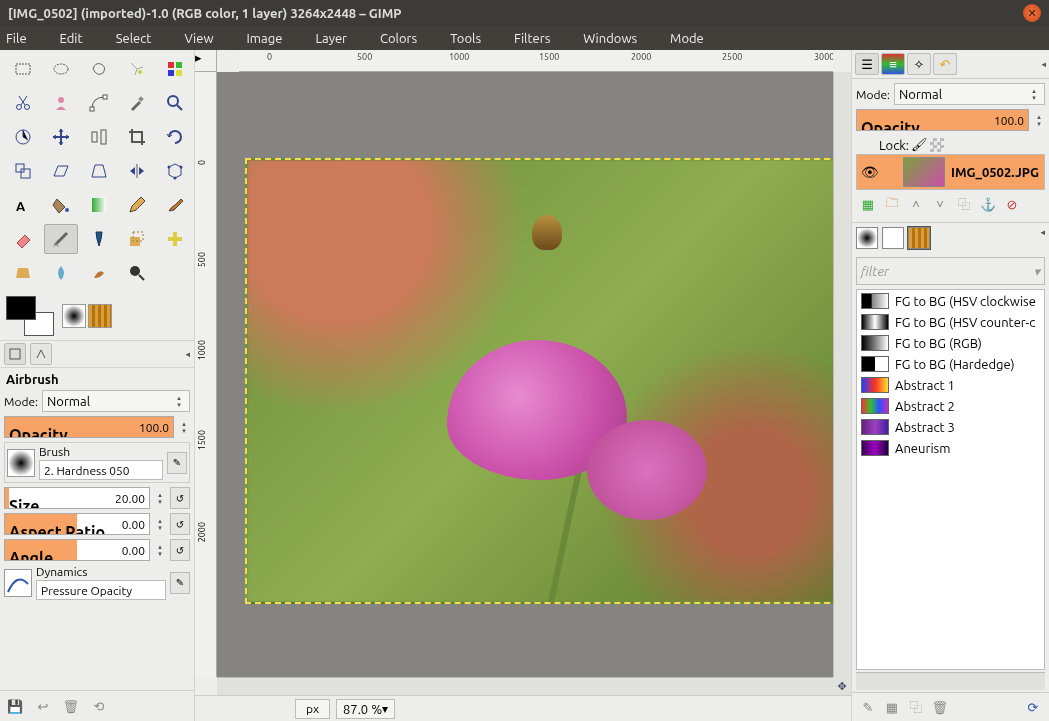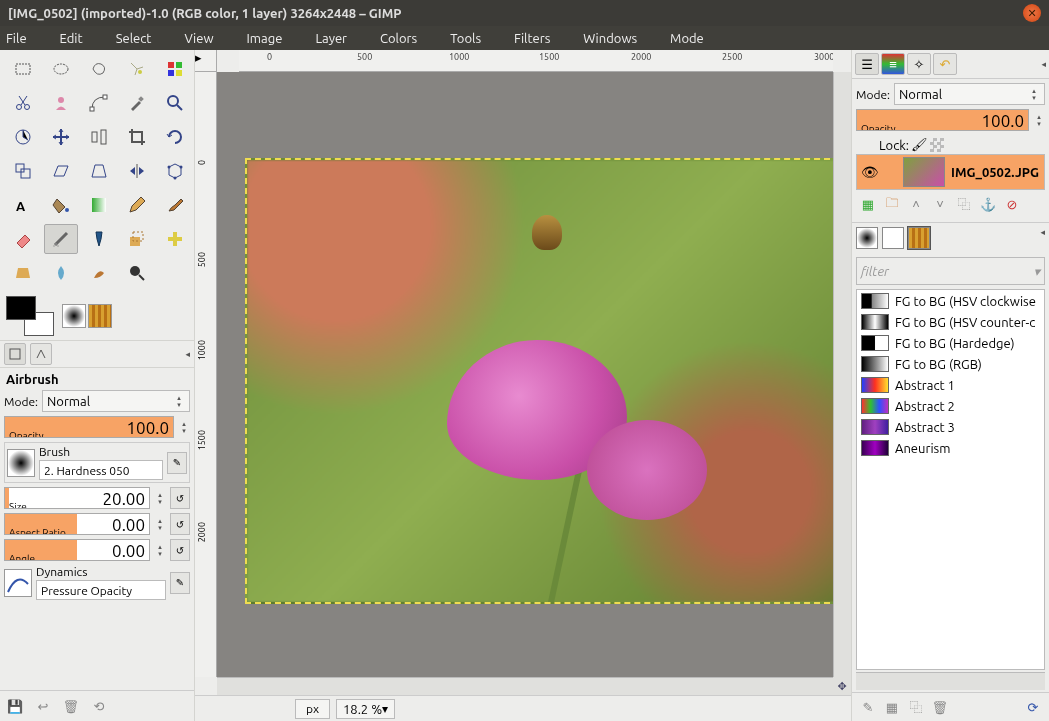--- a/index.html
+++ b/index.html
@@ -28,22 +28,22 @@
 .tabbtn.active { background: #dcdcd8; }
 .dock-arrow { margin-left: auto; font-size: 9px; color: #555; }
 .toolopt { padding: 2px 4px; border-top: 1px solid #d4d4d0; flex: 1; overflow: hidden; }
 .optlabel { font-weight: bold; margin: 2px 0 4px 2px; }
 .row { display: flex; align-items: center; gap: 4px; margin-bottom: 4px; }
 .row label { font-size: 12px; }
 .modesel { flex: 1; border: 1px solid #bbb; background: #f5f5f3; padding: 1px 4px; height: 22px; display: flex; align-items: center; justify-content: space-between; }
 .spinarrows { width: 12px; display: flex; flex-direction: column; font-size: 7px; line-height: 7px; text-align: center; color: #555; }
 .sliderfield { position: relative; border: 1px solid #aaa; height: 22px; flex: 1; background: #fff; overflow: hidden; }
 .slider-fill { position: absolute; left: 0; top: 0; bottom: 0; background: #f7a365; }
-.slider-text { position: absolute; left: 4px; top: 16px; bottom: 0; display: flex; align-items: center; font-size: 10px; }
-.slider-val { position: absolute; right: 4px; top: 0; bottom: 0; display: flex; align-items: center; font-size: 17px; }
+.slider-text { position: absolute; left: 4px; top: 16px; bottom: 0; display: flex; align-items: center; font-size: 16px; font-weight: bold; }
+.slider-val { position: absolute; right: 4px; top: 0; bottom: 0; display: flex; align-items: center; font-size: 12px; }
 .chainbtn { width: 20px; height: 22px; border: 1px solid #bbb; background: #e5e5e2; display: flex; align-items: center; justify-content: center; font-size: 10px; }
 .brushrow { display: flex; align-items: center; gap: 4px; border: 1px solid #ccc; padding: 2px; }
 .brushthumb { width: 28px; height: 28px; background: radial-gradient(circle, #000, #fff 70%); border: 1px solid #999; }
 .brushname { flex: 1; border: 1px solid #bbb; padding: 1px 4px; height: 20px; background: #fff; display: flex; align-items: center; font-size: 12px; }
 .bottomicons { border-top: 1px solid #ccc; padding: 4px; display: flex; gap: 6px; }
 .bottomicons .ic { width: 22px; height: 22px; display: flex; align-items: center; justify-content: center; color: #888; }
 
 .center { flex: 1; display: flex; flex-direction: column; background: #ededeb; }
 .rulerTop { height: 22px; background: #f0f0ee; border-bottom: 1px solid #aaa; margin-left: 22px; margin-right: 18px; position: relative; overflow: hidden; font-size: 9px; color: #333; }
 .rulerTop .ticklabel { position: absolute; top: 2px; font-size: 9px; }
@@ -446,21 +446,21 @@
           <div class="bee"></div>
         </div>
       </div>
       <div class="scroll-v"></div>
       <div class="scroll-h"></div>
       <div class="navicon">✥</div>
     </div>
     <div class="status">
       <div style="width:90px"></div>
       <div class="unit">px</div>
-      <div class="zoom"><span>18.2 %</span> ▾</div>
+      <div class="zoom"><span>87.0 %</span> ▾</div>
     </div>
   </div>
 
   <div class="right">
     <div class="rtabs">
       <div class="rtab" style="background:#dcdcd8">☰</div>
       <div class="rtab" style="background:linear-gradient(#d33,#3b3,#35d);color:#fff">≡</div>
       <div class="rtab">✧</div>
       <div class="rtab" style="color:#da3">↶</div>
       <span class="dock-arrow">◂</span>
@@ -518,26 +518,26 @@
     <div class="gradlist" id="gradlist">
         <div class="gradrow">
           <div class="gradswatch" style="background: linear-gradient(90deg, rgb(0, 0, 0) 0px, rgb(0, 0, 0) 35%, rgb(136, 136, 136) 40%, rgb(255, 255, 255));"></div>
           <span>FG to BG (HSV clockwise</span>
         </div>
         <div class="gradrow">
           <div class="gradswatch" style="background: linear-gradient(90deg, rgb(0, 0, 0), rgb(255, 255, 255) 50%, rgb(0, 0, 0));"></div>
           <span>FG to BG (HSV counter-c</span>
         </div>
         <div class="gradrow">
+          <div class="gradswatch" style="background: linear-gradient(90deg, rgb(0, 0, 0), rgb(255, 255, 255));"></div>
+          <span>FG to BG (RGB)</span>
+        </div>
+        <div class="gradrow">
           <div class="gradswatch" style="background: linear-gradient(90deg, rgb(0, 0, 0) 48%, rgb(255, 255, 255) 52%);"></div>
           <span>FG to BG (Hardedge)</span>
-        </div>
-        <div class="gradrow">
-          <div class="gradswatch" style="background: linear-gradient(90deg, rgb(0, 0, 0), rgb(255, 255, 255));"></div>
-          <span>FG to BG (RGB)</span>
         </div>
         <div class="gradrow">
           <div class="gradswatch" style="background: linear-gradient(90deg, rgb(32, 64, 255), rgb(255, 48, 32), rgb(255, 224, 48));"></div>
           <span>Abstract 1</span>
         </div>
         <div class="gradrow">
           <div class="gradswatch" style="background: linear-gradient(90deg, rgb(255, 48, 48), rgb(48, 192, 48), rgb(48, 80, 255), rgb(192, 48, 192));"></div>
           <span>Abstract 2</span>
         </div>
         <div class="gradrow">

